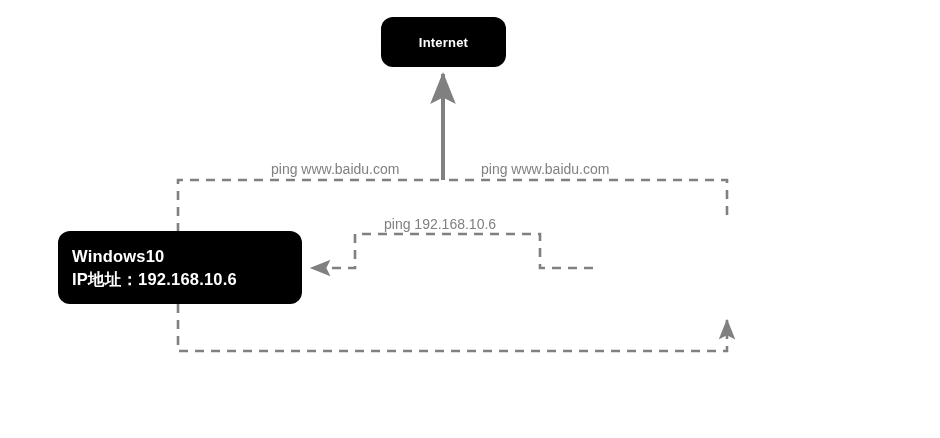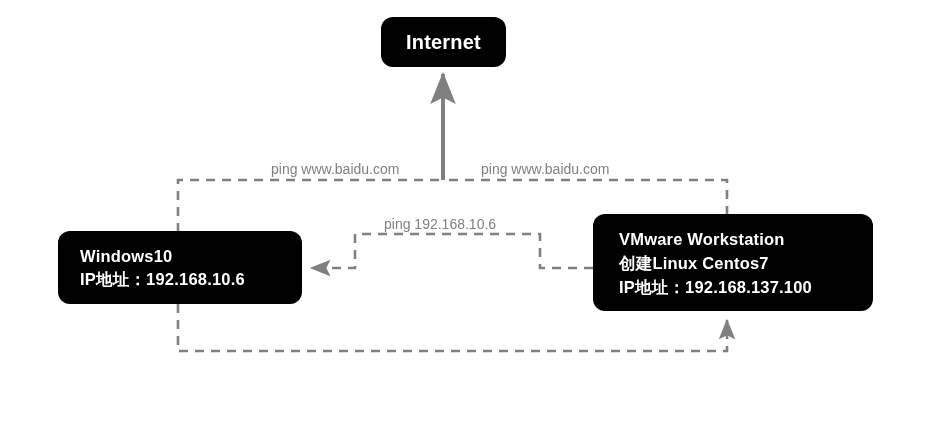--- a/index.html
+++ b/index.html
@@ -46,28 +46,28 @@
     letter-spacing: 0.2px;
   }
   #node-internet {
     left: 381px;
     top: 17px;
     width: 125px;
     height: 50px;
     align-items: center;
   }
   #node-internet .node-line {
-    font-size: 20px;
+    font-size: 13px;
   }
   #node-windows10 {
     left: 58px;
     top: 231px;
     width: 244px;
     height: 73px;
-    padding-left: 22px;
+    padding-left: 14px;
   }
   #node-windows10 .node-line {
     font-size: 16.5px;
     line-height: 23px;
   }
   #node-vmware {
     left: 593px;
     top: 214px;
     width: 280px;
     height: 97px;
@@ -116,25 +116,20 @@
 
   <div class="node" id="node-internet">
     <div class="node-line">Internet</div>
   </div>
 
   <div class="node" id="node-windows10">
     <div class="node-line">Windows10</div>
     <div class="node-line">IP地址：192.168.10.6</div>
   </div>
 
-  <div class="node" id="node-vmware">
-    <div class="node-line">VMware Workstation</div>
-    <div class="node-line">创建Linux Centos7</div>
-    <div class="node-line">IP地址：192.168.137.100</div>
-  </div>
 
   <div class="edge-label" id="label-baidu-left">ping www.baidu.com</div>
 
   <div class="edge-label" id="label-baidu-right">ping www.baidu.com</div>
 
   <div class="edge-label" id="label-ping-win">ping 192.168.10.6</div>
 
 
 </div>
 

